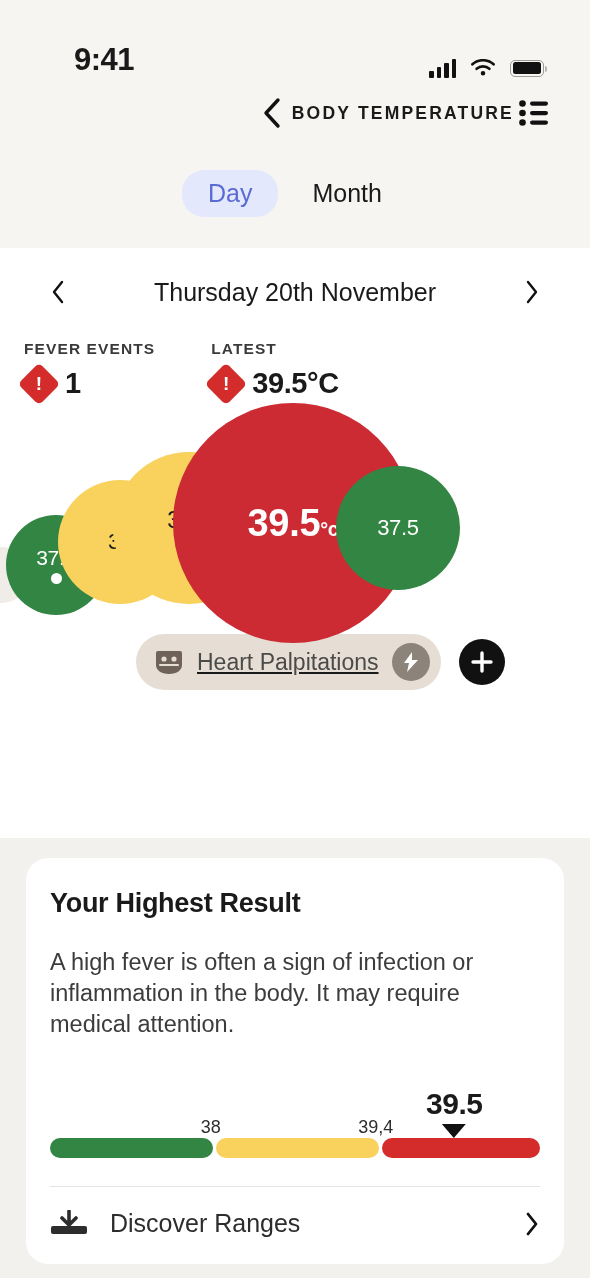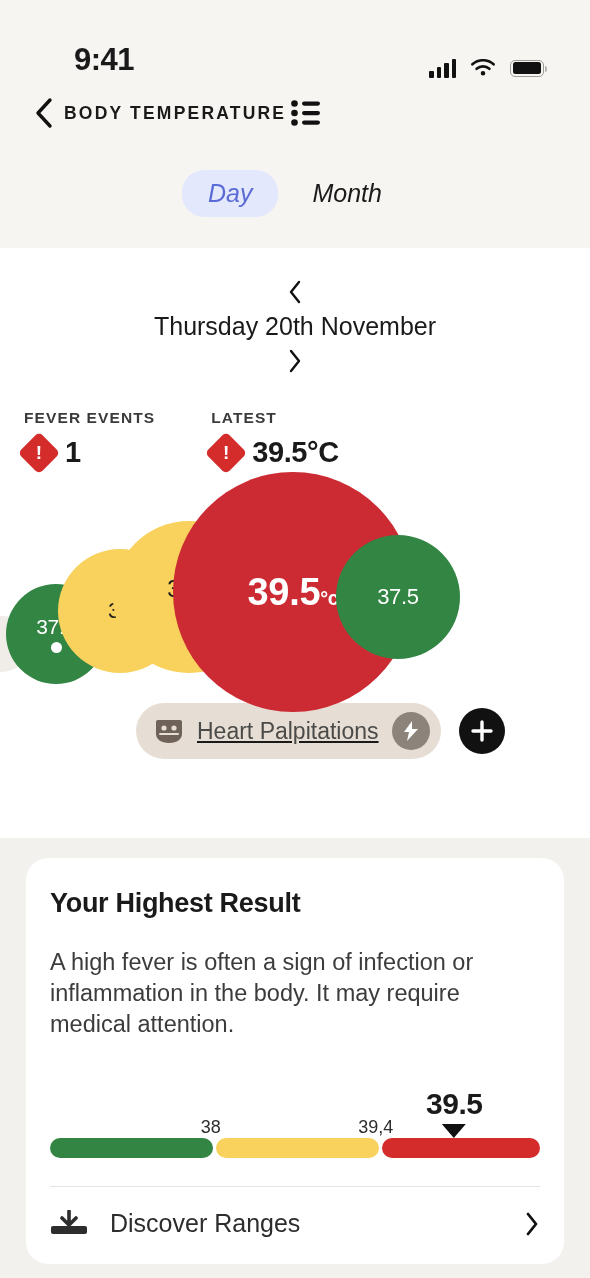--- a/index.html
+++ b/index.html
@@ -24,38 +24,38 @@
   .bars i { display:block; width:4.5px; background:#111; border-radius:1px; }
   .bars i:nth-child(1){height:7px;} .bars i:nth-child(2){height:11px;}
   .bars i:nth-child(3){height:15px;} .bars i:nth-child(4){height:19px;}
   .batt { width:34px; height:17px; border:1.6px solid #9b9b98; border-radius:5px; padding:1.6px; position:relative; }
   .batt::after { content:""; position:absolute; right:-4px; top:5px; width:2.4px; height:6px; background:#b5b5b2; border-radius:0 2px 2px 0; }
   .batt span { display:block; width:100%; height:100%; background:#111; border-radius:2.5px; }
 
   
   .navbar {
     height:70px; flex:0 0 70px; background:#F6F5F2;
-    display:flex; align-items:center; justify-content:flex-start;
-    padding:0 36px 0 24px;
+    display:flex; align-items:center; justify-content:flex-end;
+    padding:0 36px 0 48px;
   }
   .nav-title { font-size:17.5px; font-weight:700; letter-spacing:2.2px; }
   .icon-btn { width:40px; height:40px; display:flex; align-items:center; justify-content:center; }
 
   
   .tabs {
     background:#F6F5F2; flex:0 0 calc(248px - 148px);
     display:flex; align-items:center; justify-content:center; gap:8px;
     padding-bottom:10px;
   }
-  .tab { font-size:25px; padding:9px 26px; border-radius:22px; color:#1A1A1A;font-style:italic; }
+  .tab { font-size:25px; padding:9px 26px; border-radius:22px; color:#1A1A1A; }
   .tab.active { background:#E3E8FD; color:#5B6BD6; }
 
   
   .content { background:#FFFFFF; flex:0 0 590px; position:relative; }
-  .datebar { display:flex; align-items:center; justify-content:center; padding:24px 38px 0;flex-direction:column; }
+  .datebar { display:flex; align-items:center; justify-content:space-between; padding:24px 38px 0; }
   .date-label { font-size:25px; }
 
   .stats { display:flex; padding:28px 0 0 24px; gap:56px; }
   .stat-label { font-size:15.5px; font-weight:700; letter-spacing:1.1px; color:#3A3A3A; margin-bottom:9px; }
   .stat-row { display:flex; align-items:center; gap:11px; }
   .stat-value { font-size:29px; font-weight:700; letter-spacing:-0.4px; }
   .diamond { width:30px; height:30px; position:relative; flex:0 0 30px; }
   .diamond span { position:absolute; inset:0; background:#D42B2B; transform:rotate(45deg); border-radius:5px; }
   .diamond b { position:absolute; inset:0; display:flex; align-items:center; justify-content:center;
     color:#fff; font-size:19px; font-weight:700; line-height:1; }

